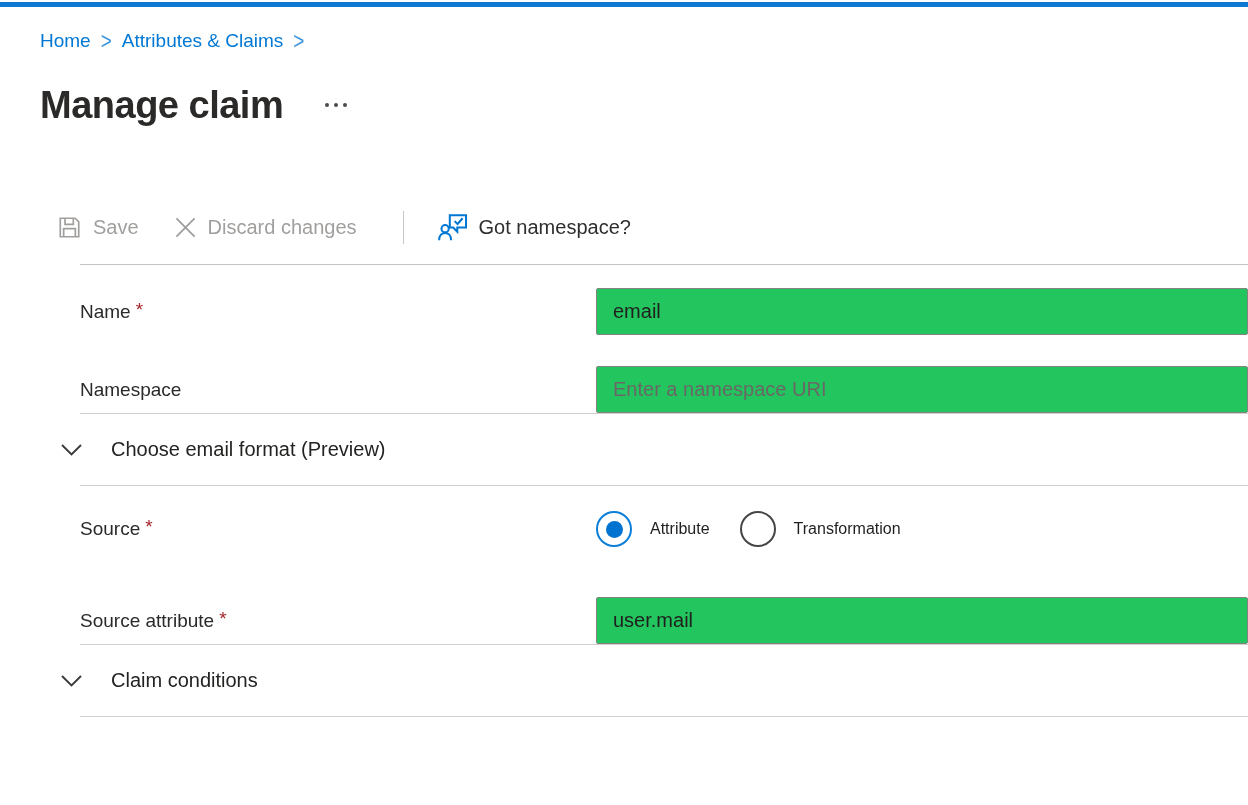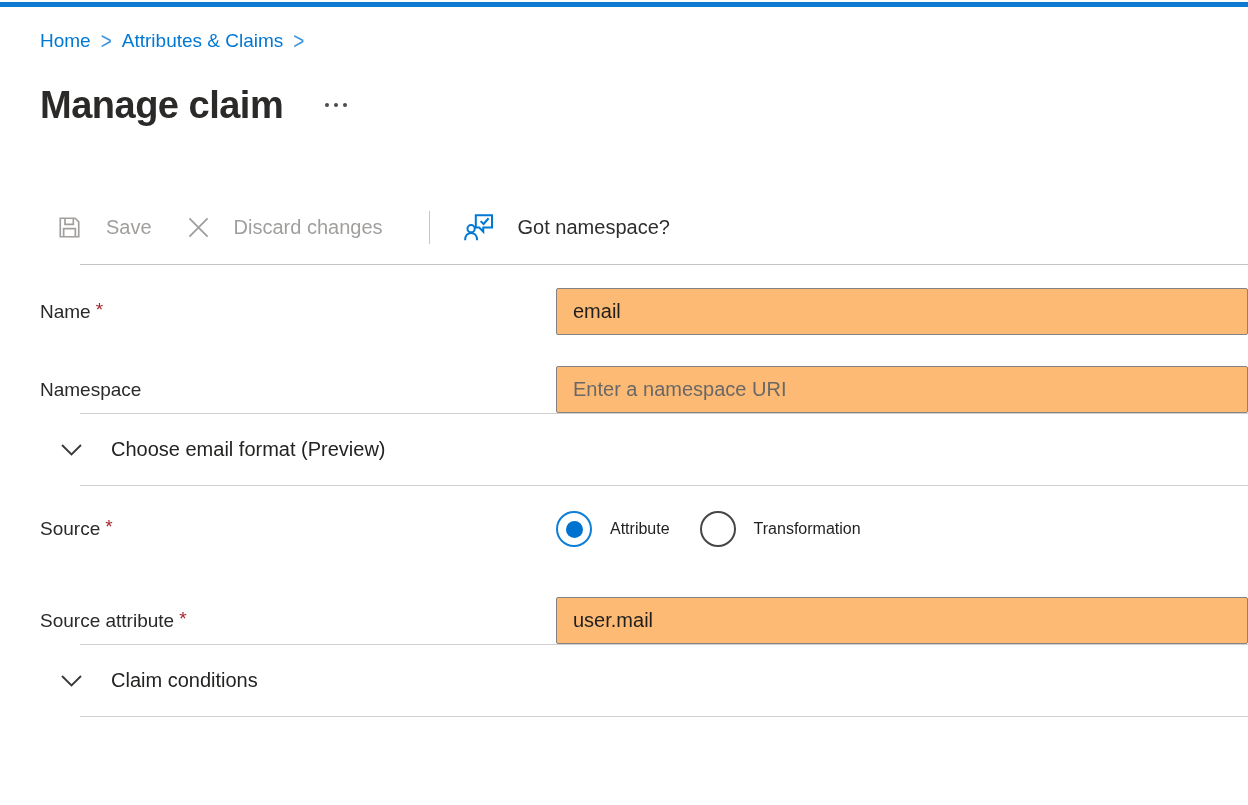--- a/index.html
+++ b/index.html
@@ -19,39 +19,39 @@
   .crumb-sep { color: #3e94dc; font-size: 19px; transform: scaleY(1.25); display: inline-block; font-weight: 400; }
 
   
   .title-row { margin-top: 26px; display: flex; align-items: center; }
   h1.page-title { font-size: 38px; font-weight: 700; letter-spacing: -0.5px; color: #2b2a29; line-height: 50px; }
   .more-dots { margin-left: 38px; display: flex; gap: 5px; cursor: pointer; padding: 6px 4px; }
   .more-dots i { width: 4px; height: 4px; border-radius: 50%; background: #4d4b49; display: block; }
 
   
   .toolbar { margin-top: 78px; height: 38px; display: flex; align-items: center; }
-  .tb-btn { display: flex; align-items: center; gap: 23px; font-size: 20px; background: none; border: none; font-family: inherit; }
+  .tb-btn { display: flex; align-items: center; gap: 10px; font-size: 20px; background: none; border: none; font-family: inherit; }
   .tb-btn.disabled { color: #a19f9d; cursor: default; }
   .tb-btn.enabled { color: #2f2e2d; cursor: pointer; }
   .tb-save { margin-left: 16px; }
   .tb-discard { margin-left: 34px; }
   .tb-sep { width: 1px; height: 33px; background: #c8c6c4; margin-left: 46px; }
   .tb-feedback { margin-left: 33px; }
 
   .rule { border: none; border-top: 1px solid #c6c4c2; margin-top: 18px; margin-left: 40px; }
   .rule.light { border-top-color: #d2d0ce; margin: 0 0 0 40px; }
 
   
   .form-row { display: flex; align-items: center; }
-  .field-label { width: 516px; flex: 0 0 516px; font-size: 19px; color: #2b2a29; }
+  .field-label { width: 516px; flex: 0 0 516px; font-size: 19px; color: #2b2a29; margin-left: 40px; }
   .req { color: #a4262c; margin-left: 5px; position: relative; top: -2px; }
   .txt-input {
     width: 760px; height: 47px; border: 1.5px solid #828078; border-color: #858381;
     border-radius: 2px; font-size: 20px; font-family: inherit; color: #201f1e;
-    padding: 0 16px; outline: none; background: #fdba74;
+    padding: 0 16px; outline: none; background: #22c55e;
   }
   .txt-input::placeholder { color: #6a6866; }
 
   .row-name { margin-top: 23px; }
   .row-namespace { margin-top: 31px; }
   .div-1 { margin-top: 37px; }
 
   .section-header { display: flex; align-items: center; padding: 24px 0; cursor: pointer; }
   .chev { margin-left: 20px; display: flex; align-items: center; }
   .section-label { margin-left: 28px; font-size: 20px; color: #242322; }

